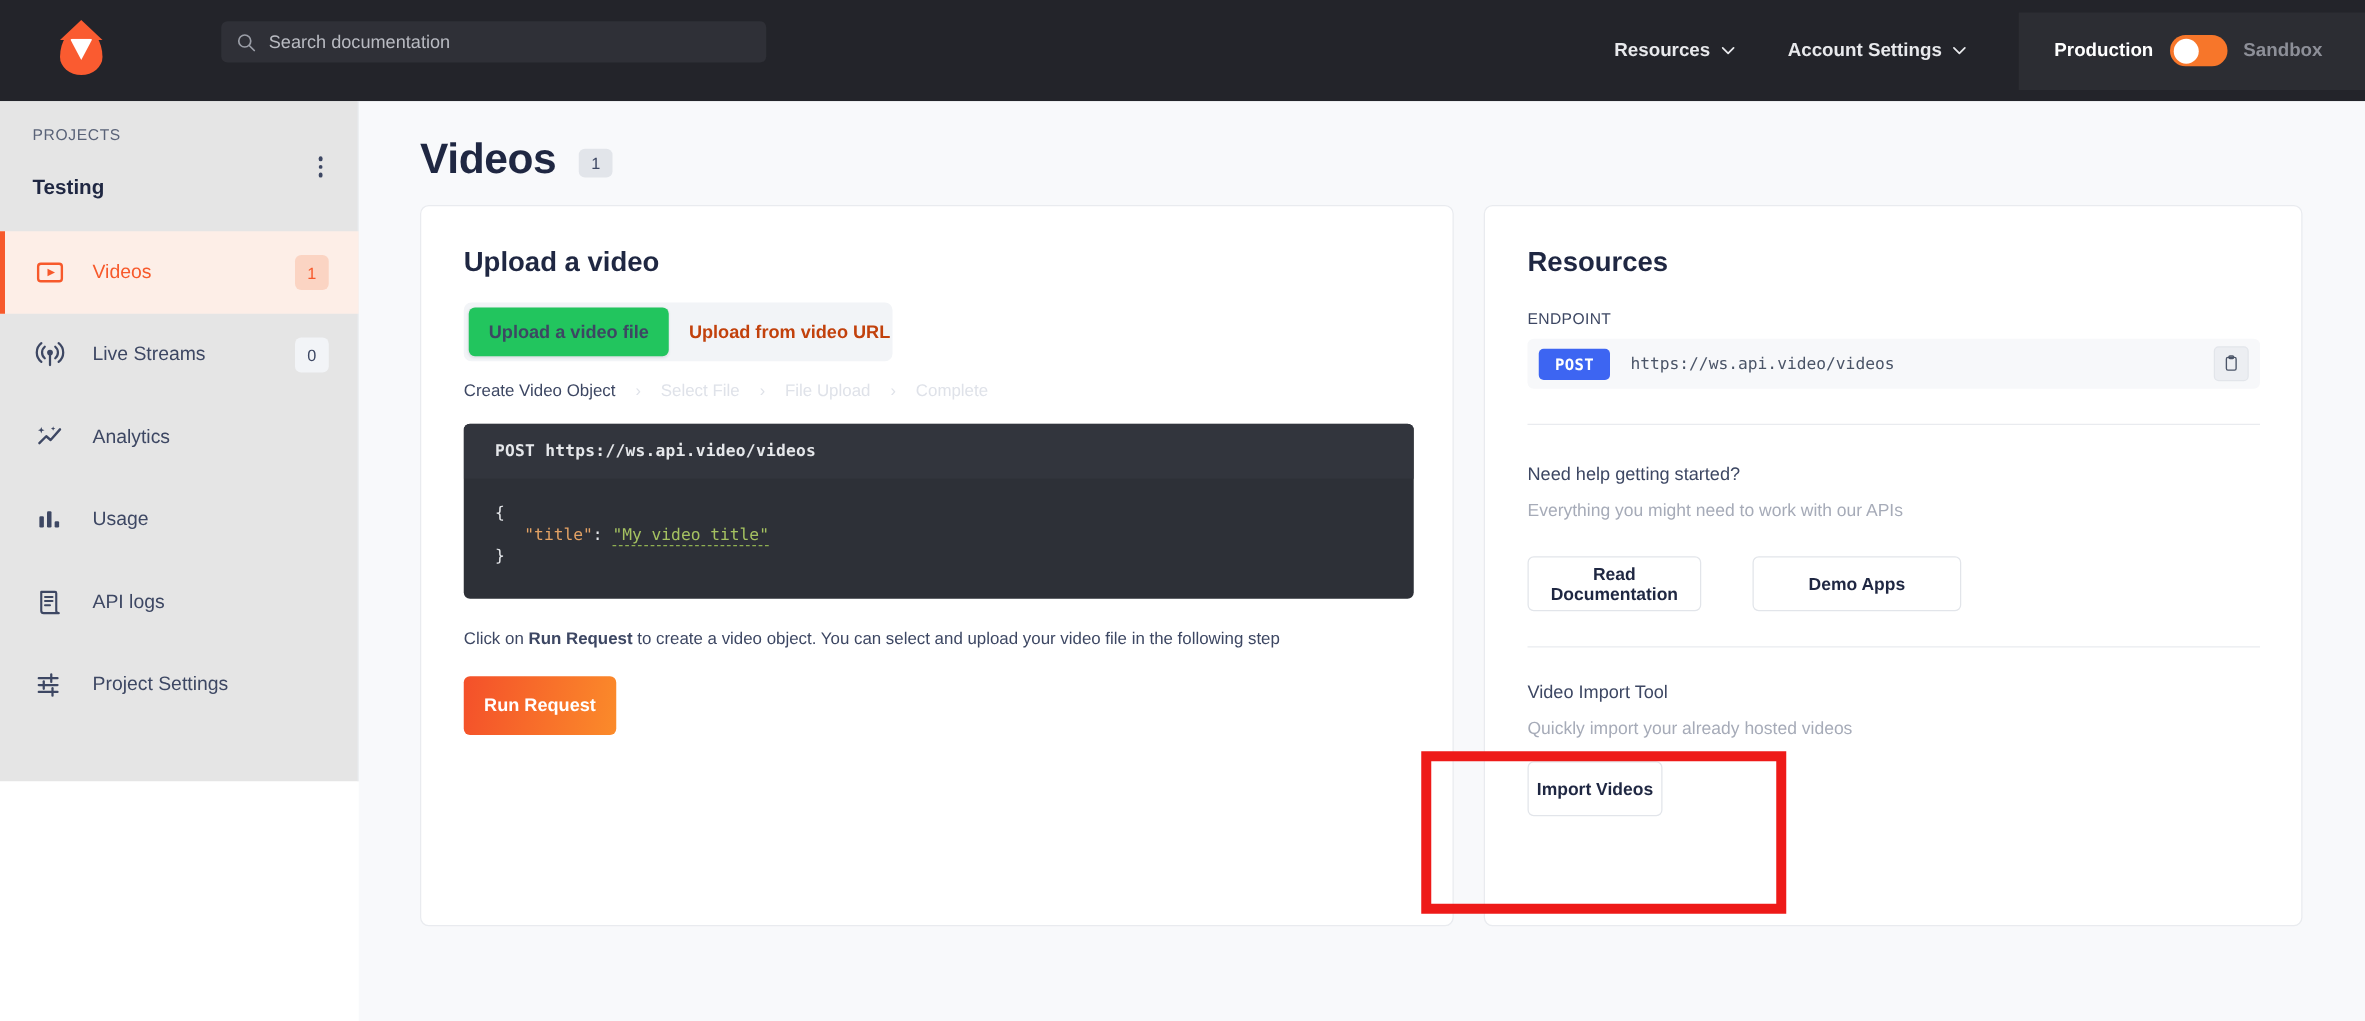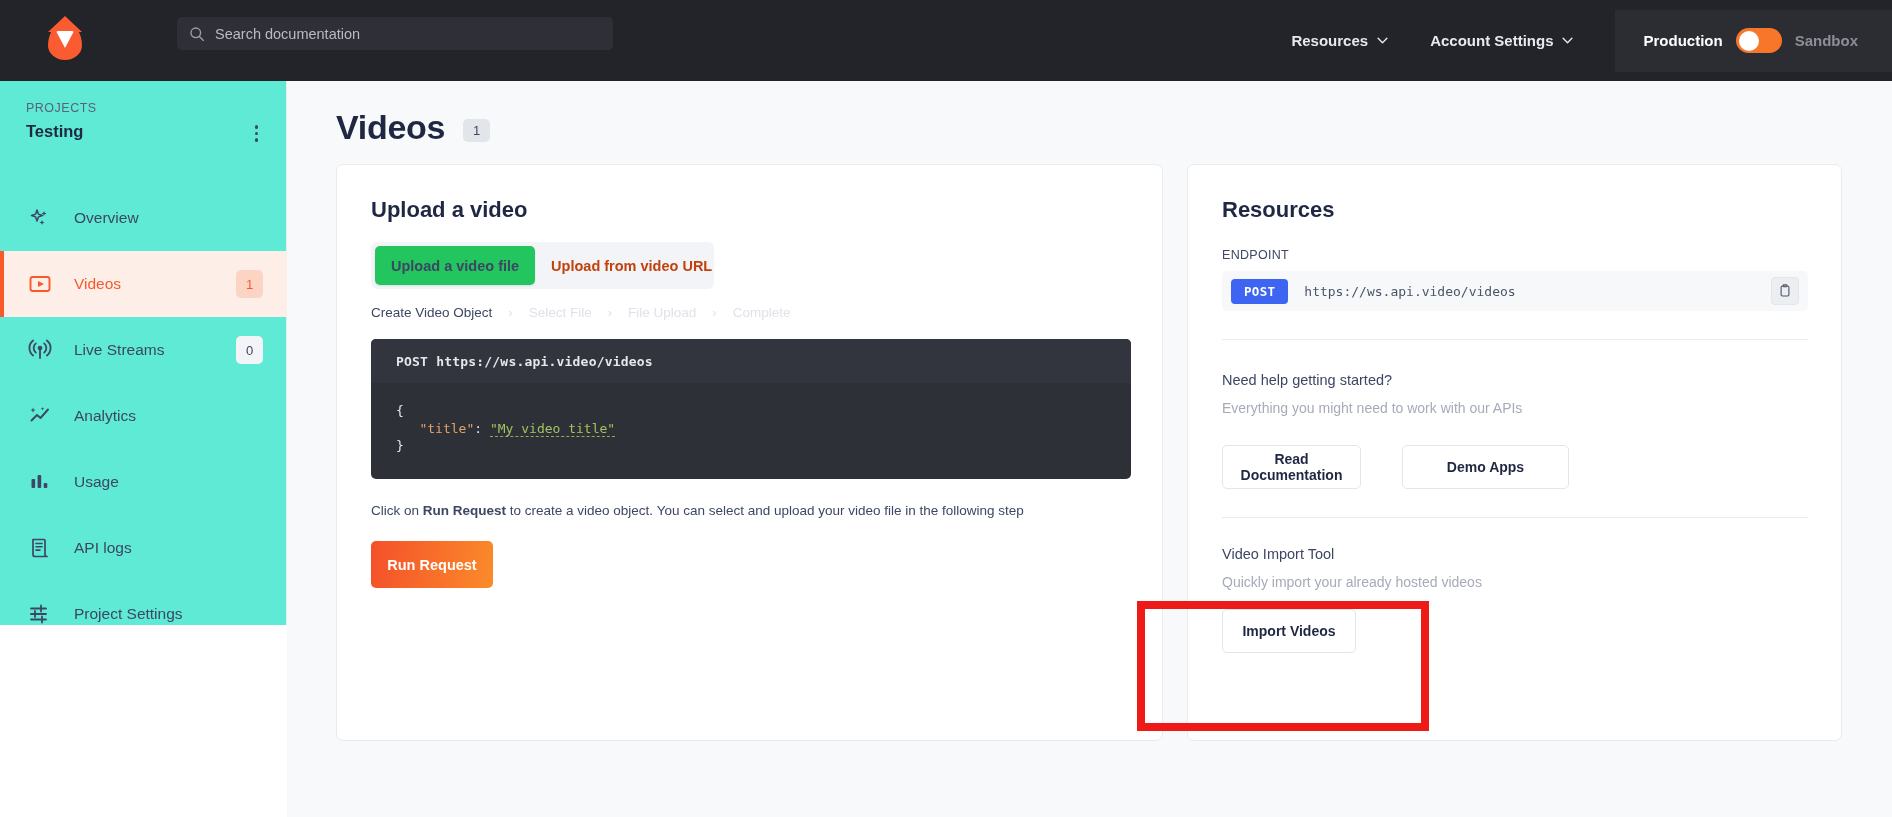--- a/index.html
+++ b/index.html
@@ -85,30 +85,30 @@
   .toggle .knob {
     position: absolute; top: 2.5px; left: 3px;
     width: 20px; height: 20px; border-radius: 50%;
     background: #ffffff;
   }
 
   
   .sidebar {
     position: absolute; left: 0; top: 81px;
     width: 287px; height: 544px;
-    background: #5eead4;
+    background: #e5e5e5;
     border-right: 1px solid #e9ebef;
   }
   .projects-label {
     position: absolute; left: 26px; top: 20px;
     font-size: 12.5px; letter-spacing: .5px;
     color: #5a6378;
   }
   .project-name {
-    position: absolute; left: 26px; top: 41px;
+    position: absolute; left: 26px; top: 60px;
     font-size: 16.5px; font-weight: bold; color: #1f2742;
   }
   .kebab {
     position: absolute; right: 28px; top: 44px;
     display: flex; flex-direction: column; gap: 3px; cursor: pointer;
   }
   .kebab i { width: 3.5px; height: 3.5px; border-radius: 50%; background: #3d4763; display:block; }
 
   .nav-list { position: absolute; top: 104px; left: 0; width: 287px; }
   .nav-row {
@@ -280,21 +280,21 @@
   .import-title {
     position: absolute; left: 34px; top: 381px;
     font-size: 14.5px; color: #3d4763;
   }
   .import-sub {
     position: absolute; left: 34px; top: 409px;
     font-size: 14px; color: #a6abb8;
   }
   .btn-import {
     position: absolute; left: 34px; top: 444px;
-    width: 134px; height: 44px;
+    width: 108px; height: 44px;
   }
 
   
   .red-box {
     position: absolute;
     left: 1137px; top: 601px;
     width: 292px; height: 130px;
     border: 8px solid #ee1a18;
     pointer-events: none;
     z-index: 30;
@@ -346,28 +346,20 @@
   <div class="projects-label">PROJECTS</div>
   <div class="project-name">Testing</div>
   <div class="kebab">
       <i></i>
       <i></i>
       <i></i>
     </div>
 
   <div class="nav-list">
 
-    <div class="nav-row">
-      <svg class="nicon" viewBox="0 0 24 24">
-        <path d="M9 4 L10.4 8.1 L14.5 9.5 L10.4 10.9 L9 15 L7.6 10.9 L3.5 9.5 L7.6 8.1 Z" fill="none" stroke="#3d4763" stroke-width="1.5" stroke-linejoin="round"></path>
-        <path d="M16 5 L16.7 6.8 L18.5 7.5 L16.7 8.2 L16 10 L15.3 8.2 L13.5 7.5 L15.3 6.8 Z" fill="#3d4763"></path>
-        <path d="M14 14 L14.7 15.8 L16.5 16.5 L14.7 17.2 L14 19 L13.3 17.2 L11.5 16.5 L13.3 15.8 Z" fill="#3d4763"></path>
-      </svg>
-      <span class="nlabel">Overview</span>
-    </div>
 
     <div class="nav-row active">
       <svg class="nicon" viewBox="0 0 24 24">
         <rect x="2.5" y="5" width="19" height="14" rx="2.2" fill="none" stroke="#f7592b" stroke-width="1.9"></rect>
         <polygon points="10,9 16,12 10,15" fill="#f7592b"></polygon>
       </svg>
       <span class="nlabel">Videos</span>
       <span class="badge orange">1</span>
     </div>
 

